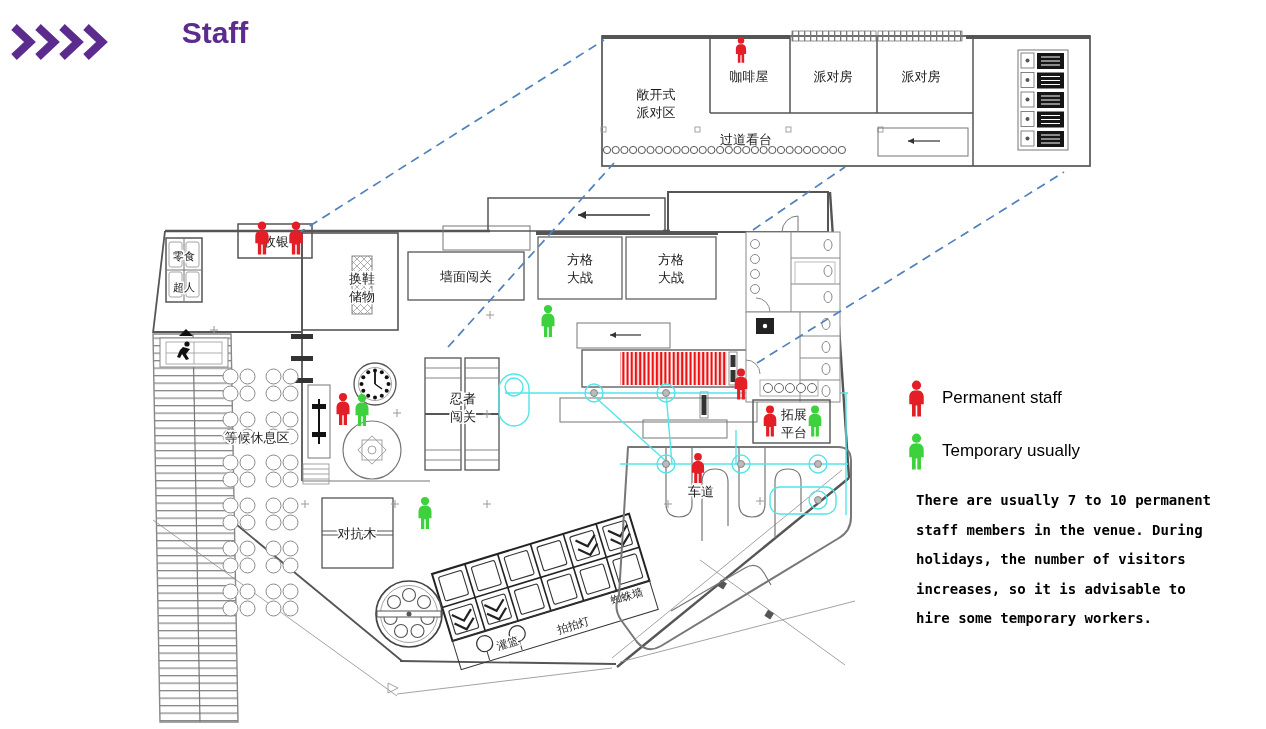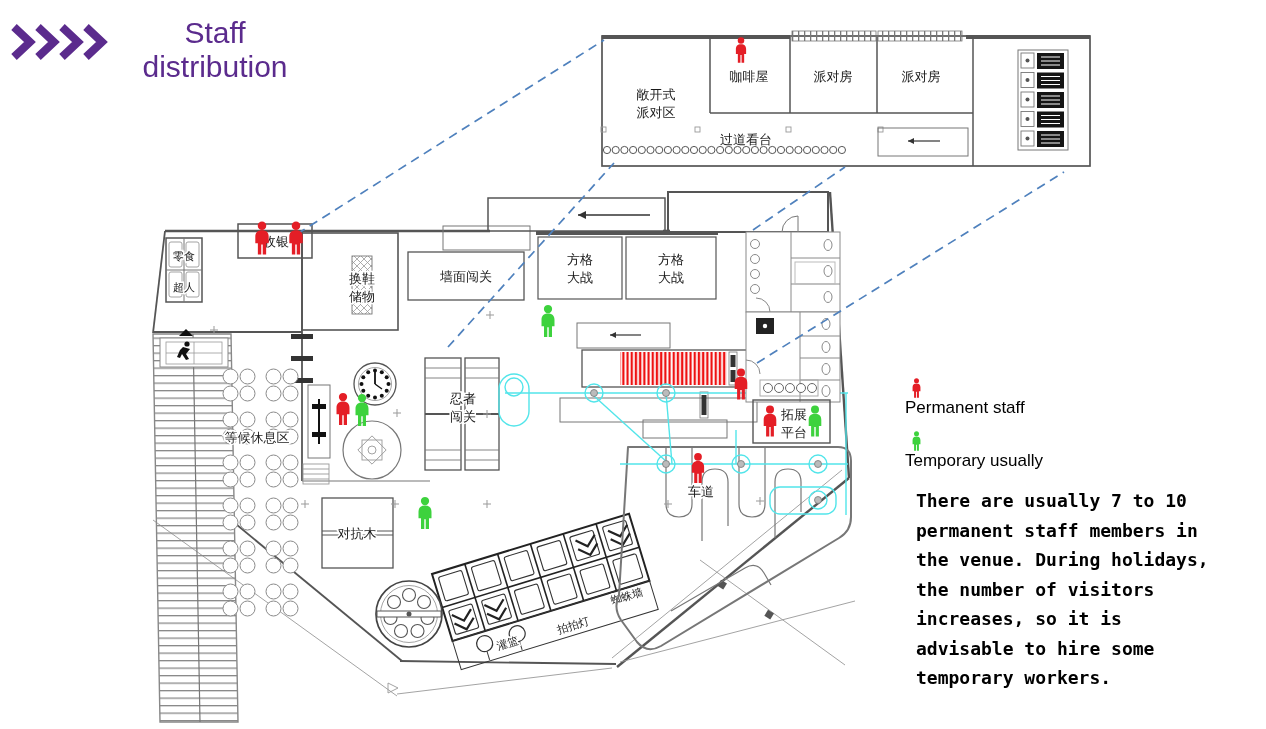--- a/index.html
+++ b/index.html
@@ -1,27 +1,27 @@
 <!DOCTYPE html>
 <html style="--permanent: #e41e26; --temporary: #3dd23d; --title: #5b2b8d; --connector: #4f81bd; --track: #52e5ea;"><head>
 <meta charset="utf-8">
 <style>
   html,body{margin:0;padding:0;background:#fff;}
   body{font-family:"Liberation Sans", sans-serif;}
   #stage{position:relative;width:1266px;height:729px;background:#fff;overflow:hidden;}
   
   .title-block{position:absolute;left:110px;top:16px;width:210px;text-align:center;
-    color:var(--title,#5b2b8d);font-weight:normal;font-size:30px;line-height:34px;}
+    color:var(--title,#5b2b8d);font-weight:bold;font-size:30px;line-height:34px;}
   .chevrons{position:absolute;left:8px;top:20px;}
   .legend{position:absolute;left:905px;top:378px;}
-  .legend-row{display:flex;margin-bottom:13px;height:40px;flex-direction:column;}
+  .legend-row{display:flex;align-items:center;margin-bottom:13px;height:40px;}
   .legend-row svg{margin-right:14px;}
   .legend-label{font-size:17px;color:#000;}
   .note{position:absolute;left:916px;top:486px;width:296px;
-    font-family:"DejaVu Sans Mono", monospace;font-size:18px;line-height:29.5px;
+    font-family:"DejaVu Sans Mono", monospace;font-size:14px;line-height:29.5px;
     font-weight:bold;color:#000;letter-spacing:0px;}
   svg text{font-family:"DejaVu Sans", "Liberation Sans", sans-serif;fill:#1a1a1a;}
   .t{font-size:13px;text-anchor:middle;}
   .ts{font-size:11px;text-anchor:middle;}
   .hl{paint-order:stroke;stroke:#fff;stroke-width:3px;}
   .red{fill:var(--permanent,#e41e26);}
   .green{fill:var(--temporary,#3dd23d);}
   .wall{stroke:#555;fill:none;}
   .wall2{stroke:#777;fill:none;}
   .thin{stroke:#999;fill:none;stroke-width:0.9;}
@@ -37,21 +37,20 @@
     <g fill="none" stroke="#5b2b8d" stroke-width="8" stroke-linejoin="miter">
       <path d="M6,7 L22,22 L6,37"></path>
       <path d="M30,7 L46,22 L30,37"></path>
       <path d="M54,7 L70,22 L54,37"></path>
       <path d="M78,7 L94,22 L78,37"></path>
     </g>
   </svg>
 
   <div class="title-block">
     <div>Staff</div>
-    <div>distribution</div>
   </div>
 
   <svg id="plan" width="1266" height="729" viewBox="0 0 1266 729" style="position:absolute;left:0;top:0;">
     <defs>
       <symbol id="person-icon" viewBox="0 0 20 32">
         <circle cx="10" cy="4.4" r="4"></circle>
         <path d="M10,8.8 C5.6,8.8 3.7,11.3 3.7,14.8 L3.7,21 L6.1,21 L6.1,31.6 L9.3,31.6 L9.3,22 L10.7,22 L10.7,31.6 L13.9,31.6 L13.9,21 L16.3,21 L16.3,14.8 C16.3,11.3 14.4,8.8 10,8.8 Z"></path>
       </symbol>
       <pattern id="red-stripes" width="4.2" height="8" patternUnits="userSpaceOnUse">
         <rect x="0.6" y="0" width="2.3" height="8" fill="#ee1111"></rect>

